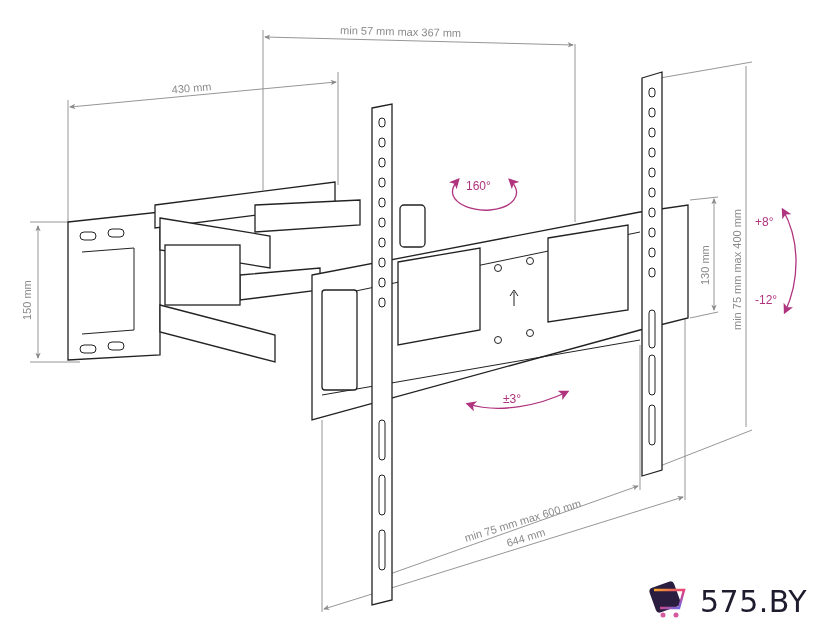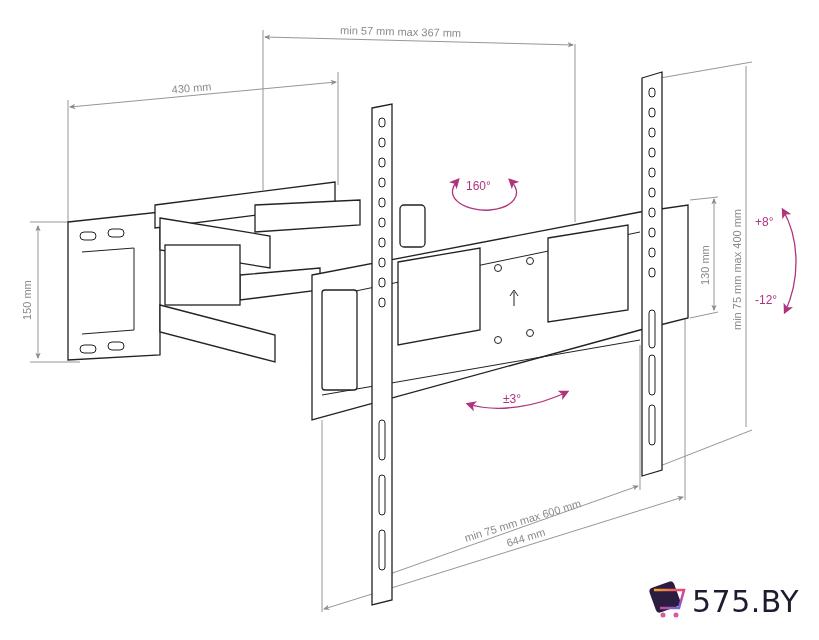--- a/index.html
+++ b/index.html
@@ -5,21 +5,21 @@
   html, body { margin: 0; padding: 0; background: #ffffff; }
   body { width: 819px; height: 640px; position: relative; overflow: hidden; font-family: "Liberation Sans", sans-serif; }
   #stage { position: absolute; left: 0; top: 0; width: 819px; height: 640px; }
   .dim-label { font-family: "Liberation Sans", sans-serif; font-size: 11px; fill: #8a8a8a; }
   .angle-label { font-family: "Liberation Sans", sans-serif; font-size: 12px; fill: #b0337e; }
   .line { stroke: #222; stroke-width: 1.3; fill: #fff; }
   .thin { stroke: #222; stroke-width: 1; fill: none; }
   .dim { stroke: #8a8a8a; stroke-width: 0.9; fill: none; }
   .arc { stroke: #b0337e; stroke-width: 1.3; fill: none; }
   .logo { position: absolute; left: 648px; top: 578px; height: 46px; display: flex; align-items: center; }
-  .logo-text { font-family: "DejaVu Sans", sans-serif; font-size: 30px; color: #1e1b2e; letter-spacing: 0.5px; margin-left: 0; }
+  .logo-text { font-family: "DejaVu Sans", sans-serif; font-size: 30px; color: #1e1b2e; letter-spacing: 0.5px; margin-left: 8px; }
 </style>
 </head>
 <body>
 
 <svg id="stage" viewBox="0 0 819 640" xmlns="http://www.w3.org/2000/svg">
   <defs>
     <marker id="ag" markerWidth="8" markerHeight="8" refX="6" refY="4" orient="auto-start-reverse">
       <path d="M0,1 L7,4 L0,7 L2,4 z" fill="#8a8a8a"></path>
     </marker>
     <marker id="am" markerWidth="8" markerHeight="8" refX="6" refY="4" orient="auto-start-reverse">

